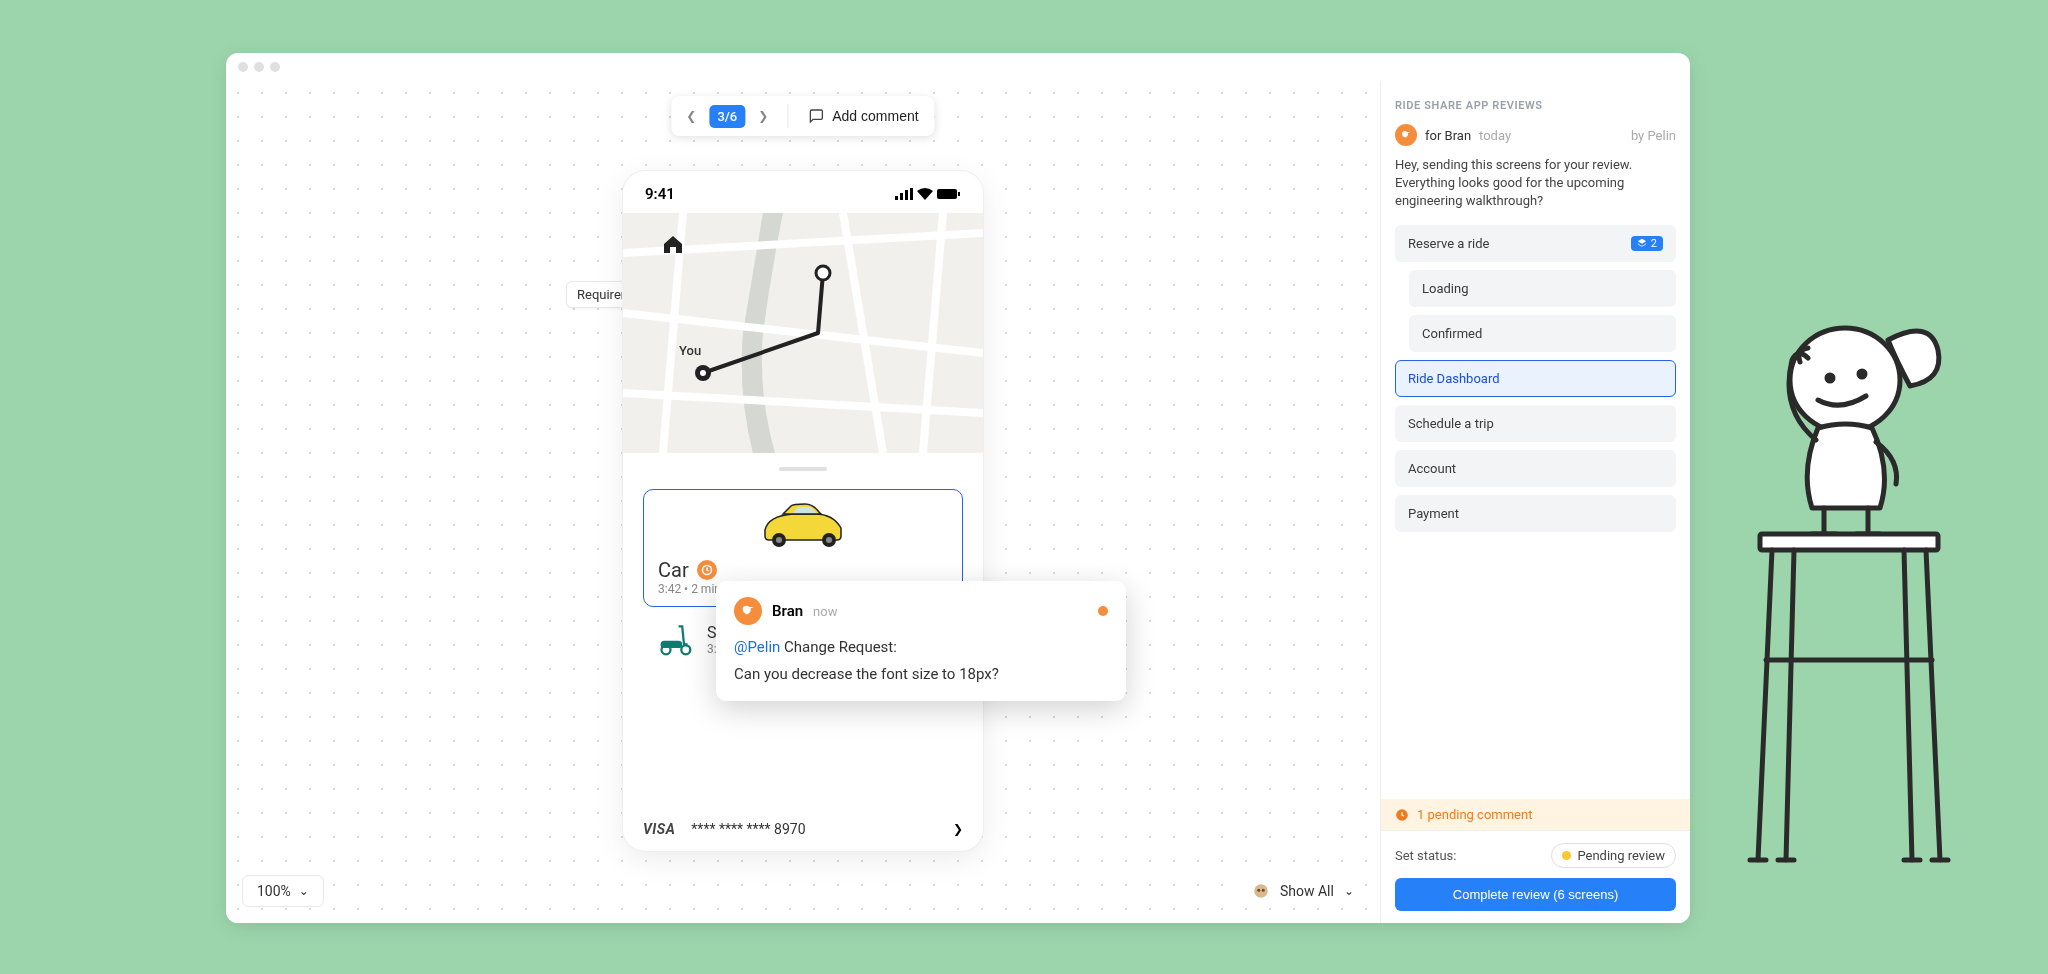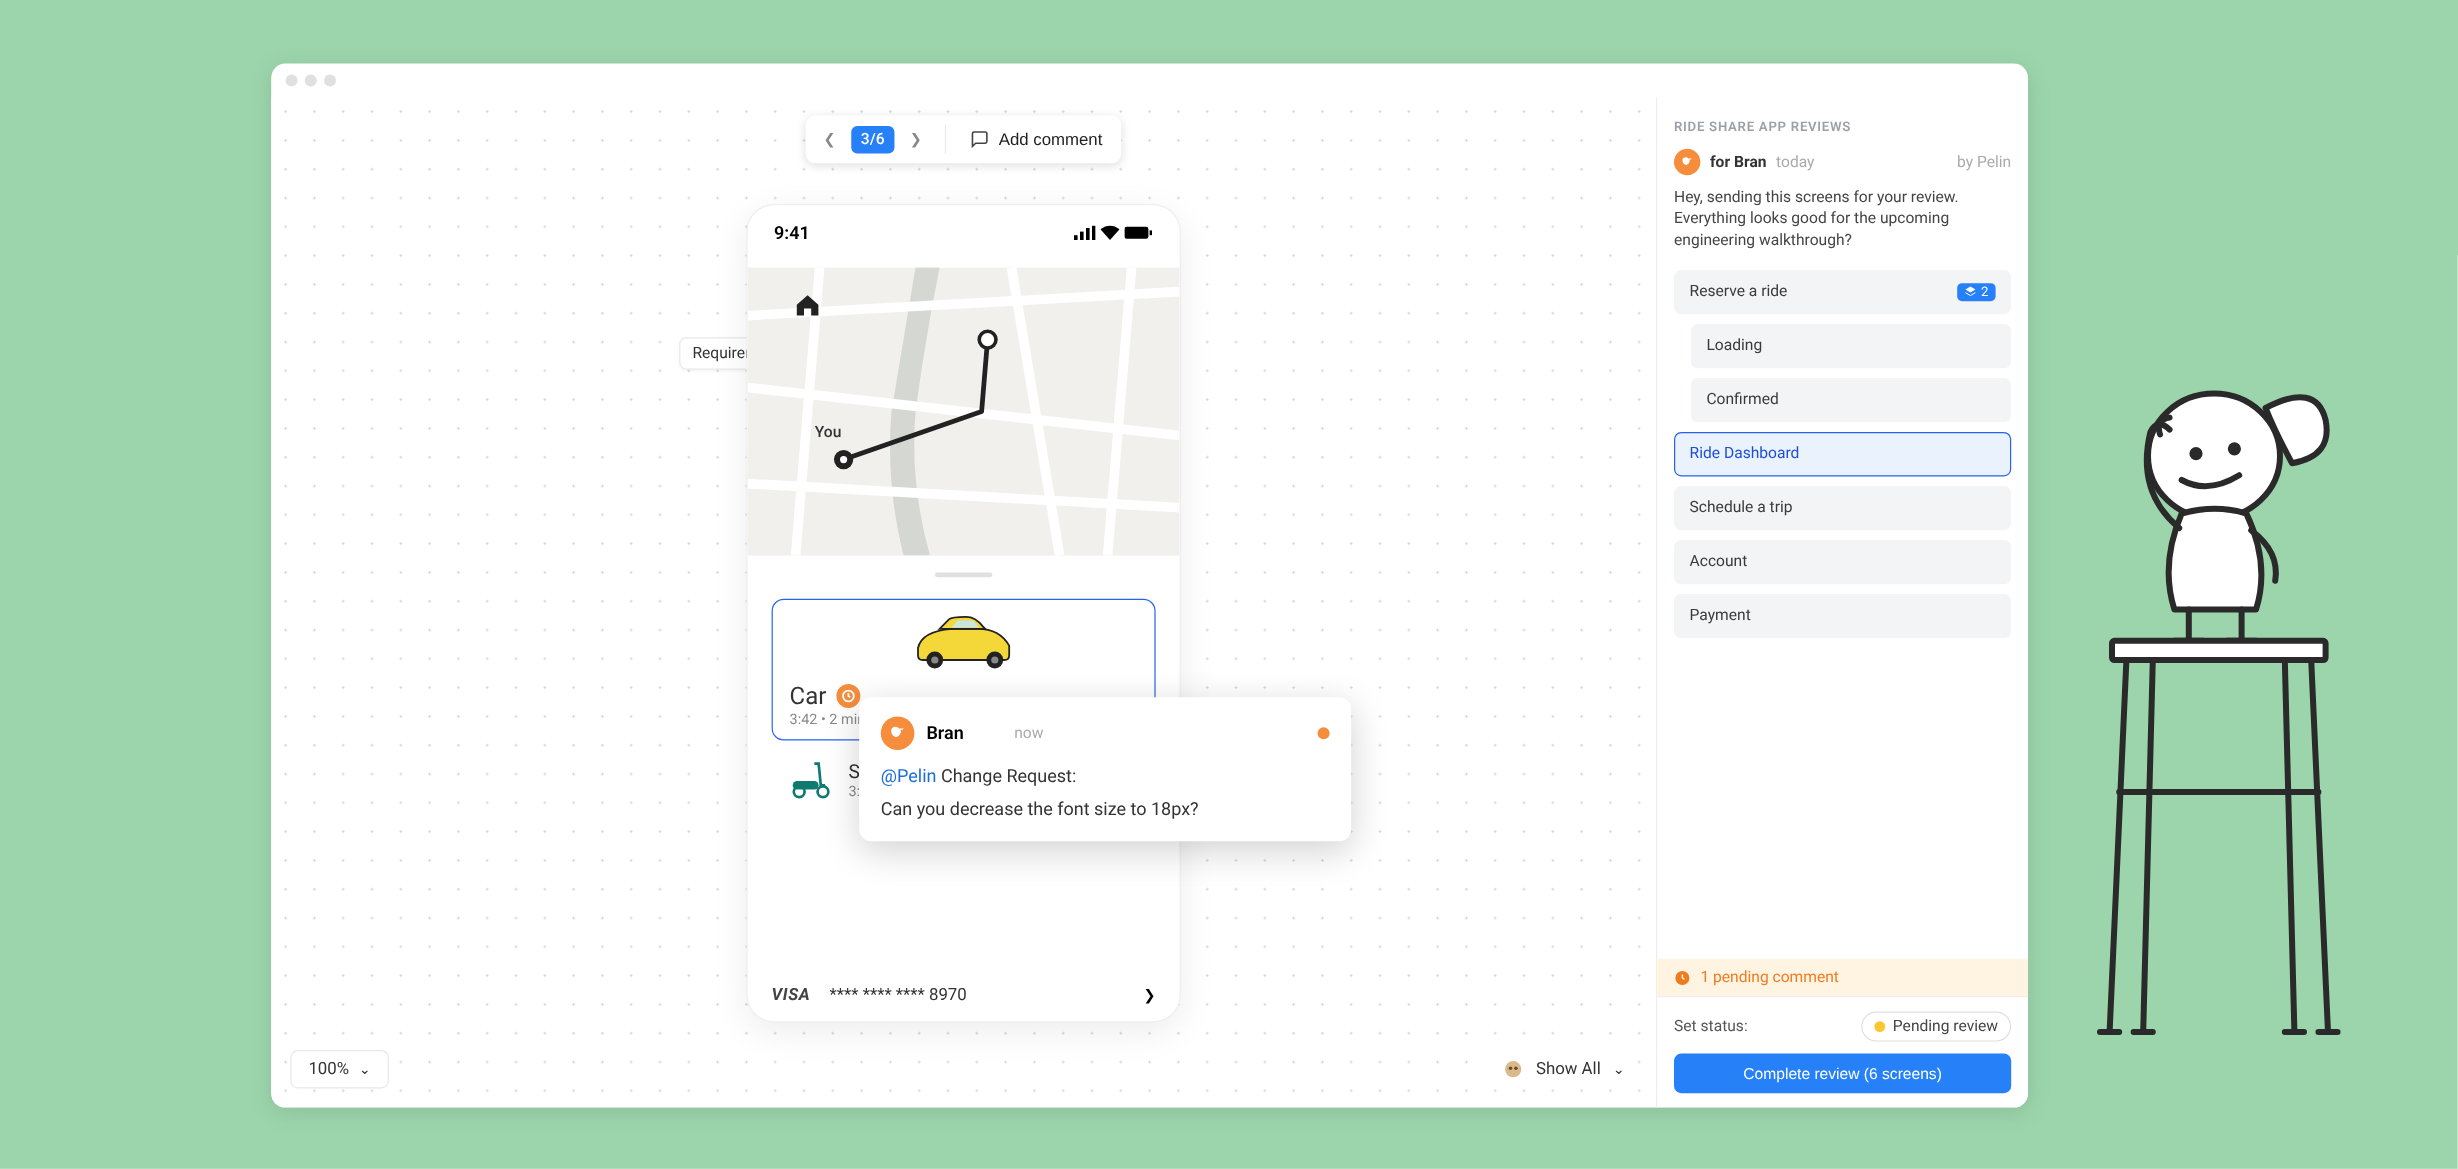--- a/index.html
+++ b/index.html
@@ -11,21 +11,21 @@
 .canvas{flex:1;position:relative;background:#fff;background-image:radial-gradient(#d8d8d8 1px,transparent 1px);background-size:24px 24px;overflow:hidden;}
 .top-toolbar{position:absolute;left:50%;transform:translateX(-50%);top:15px;background:#fff;border-radius:8px;box-shadow:0 2px 8px rgba(0,0,0,0.12);display:flex;align-items:center;padding:6px;}
 .page-nav{display:flex;align-items:center;gap:4px;}
 .nav-btn{width:28px;height:28px;background:transparent;border:none;display:flex;align-items:center;justify-content:center;cursor:pointer;color:#888;border-radius:4px;}
 .page-counter{background:#2680f8;color:#fff;padding:4px 8px;border-radius:5px;font-size:13px;font-weight:500;}
 .divider-v{width:1px;height:24px;background:#e8e8e8;margin:0 10px;}
 .add-comment-btn{display:flex;align-items:center;gap:8px;background:transparent;border:none;cursor:pointer;font-size:14px;color:#222;padding:4px 10px;}
 .phone-mock{position:absolute;left:50%;transform:translateX(-50%);top:90px;width:360px;height:680px;background:#fff;border-radius:22px;box-shadow:0 0 0 1px #eee,0 8px 30px rgba(0,0,0,0.08);overflow:hidden;}
 .phone-status{display:flex;align-items:center;justify-content:space-between;padding:14px 22px 0;font-size:15px;font-weight:600;}
 .status-right{display:flex;align-items:center;gap:4px;}
-.map-area{height:240px;background:#f1f0ed;position:relative;margin-top:20px;}
+.map-area{height:240px;background:#f1f0ed;position:relative;margin-top:10px;}
 .map-svg{position:absolute;inset:0;width:100%;height:100%;}
 .home-icon{position:absolute;left:38px;top:20px;width:24px;height:24px;color:#222;}
 .you-lbl{position:absolute;left:56px;top:130px;font-size:13px;color:#333;font-weight:500;}
 .ann-label{position:absolute;background:#fff;border:1px solid #e8e8e8;border-radius:6px;padding:5px 10px;font-size:13px;color:#333;box-shadow:0 1px 3px rgba(0,0,0,0.05);}
 .ann-label.req{left:340px;top:200px;}
 .ann-label.anim{left:565px;top:255px;}
 .ann-dot{position:absolute;width:10px;height:10px;border-radius:50%;}
 .ann-dot.yellow{background:#fcc62e;left:412px;top:218px;}
 .ann-dot.orange{background:#f58d3d;left:554px;top:269px;}
 .sheet{padding:14px 20px 0;}
@@ -38,31 +38,31 @@
 .clock-badge{width:20px;height:20px;border-radius:50%;background:#f58d3d;display:inline-flex;align-items:center;justify-content:center;color:#fff;}
 .car-svg{display:block;margin:0 auto 8px;}
 .scooter-row{display:flex;align-items:center;gap:14px;padding:4px 14px;}
 .payment-row{position:absolute;bottom:14px;left:20px;right:20px;display:flex;align-items:center;justify-content:space-between;font-size:14px;text-align:center;}
 .visa-txt{font-weight:700;font-style:italic;color:#444;letter-spacing:.5px;margin-right:10px;}
 .card-masked{color:#333;}
 .comment-popover{position:absolute;left:490px;top:500px;width:410px;background:#fff;border-radius:10px;box-shadow:0 8px 30px rgba(0,0,0,0.18);padding:16px 18px;}
 .comment-head{display:flex;align-items:center;gap:10px;margin-bottom:12px;}
 .avatar-circle{width:28px;height:28px;border-radius:50%;background:#f58d3d;display:flex;align-items:center;justify-content:center;color:#fff;}
 .comment-author{font-weight:600;font-size:15px;}
-.comment-time{font-size:13px;color:#aaa;margin-left:32px;}
+.comment-time{font-size:13px;color:#aaa;}
 .comment-dot{width:10px;height:10px;border-radius:50%;background:#f58d3d;margin-left:auto;}
 .comment-body{font-size:15px;color:#333;line-height:1.4;}
 .mention{color:#1a6fd9;}
 .zoom-chip{position:absolute;left:16px;bottom:16px;background:#fff;border:1px solid #e8e8e8;border-radius:6px;padding:7px 14px;font-size:14px;color:#333;display:flex;align-items:center;gap:8px;cursor:pointer;}
 .showall-chip{position:absolute;right:16px;bottom:16px;background:#fff;padding:7px 10px;font-size:14px;color:#333;display:flex;align-items:center;gap:10px;cursor:pointer;}
 .sidebar{width:310px;border-left:1px solid #eee;display:flex;flex-direction:column;background:#fff;}
 .sidebar-inner{flex:1;padding:18px 14px;overflow:auto;}
 .sb-overline{font-size:11px;letter-spacing:.6px;color:#9aa0a8;font-weight:600;margin-bottom:12px;}
 .sb-meta-row{display:flex;align-items:center;gap:8px;margin-bottom:10px;font-size:13px;}
-.sb-for{color:#333;font-weight:700;}
+.sb-for{color:#333;font-weight:400;}
 .sb-date{color:#aaa;}
 .sb-author{margin-left:auto;color:#aaa;font-size:13px;}
 .sb-desc{font-size:13px;color:#444;line-height:1.4;margin-bottom:14px;}
 .screen-list{display:flex;flex-direction:column;gap:8px;}
 .screen-item{background:#f3f4f5;border-radius:6px;padding:10px 12px;font-size:13px;color:#3a3a3a;border:1px solid transparent;cursor:pointer;display:flex;align-items:center;justify-content:space-between;}
 .screen-item.indent{margin-left:14px;}
 .screen-item.selected{background:#e9f2fd;border:1.5px solid #2563eb;color:#1d4ed8;}
 .layer-badge{background:#2680f8;color:#fff;font-size:11px;border-radius:4px;padding:1px 6px;display:flex;align-items:center;gap:4px;}
 .pending-bar{background:#fff4e2;color:#f07b1f;font-size:13px;padding:8px 14px;display:flex;align-items:center;gap:8px;}
 .sidebar-footer{padding:12px 14px;border-top:1px solid #eee;}

